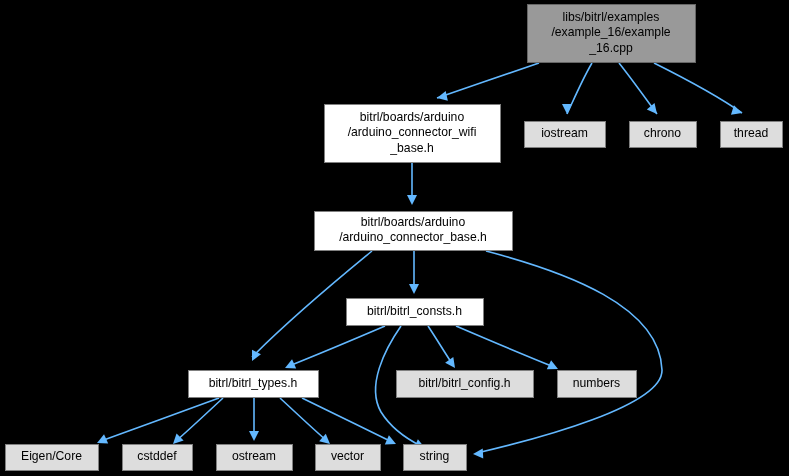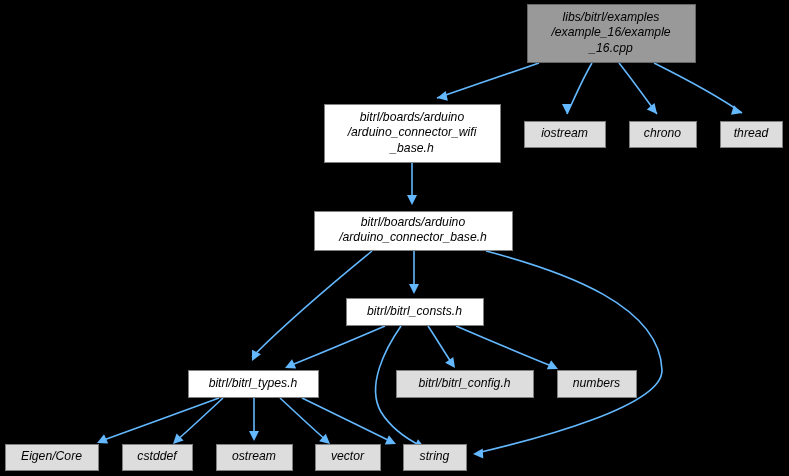--- a/index.html
+++ b/index.html
@@ -11,21 +11,20 @@
     width: 789px;
     height: 476px;
     overflow: hidden;
     font-family: "Liberation Sans", sans-serif;
   }
   #graph-root {
     position: relative;
     width: 789px;
     height: 373px;
     background: #000000;
-    font-style: italic;
   }
   svg#dep-graph {
     display: block;
     width: 789px;
     height: 476px;
   }
   .node-box {
     stroke-width: 1px;
   }
   .node-label {

